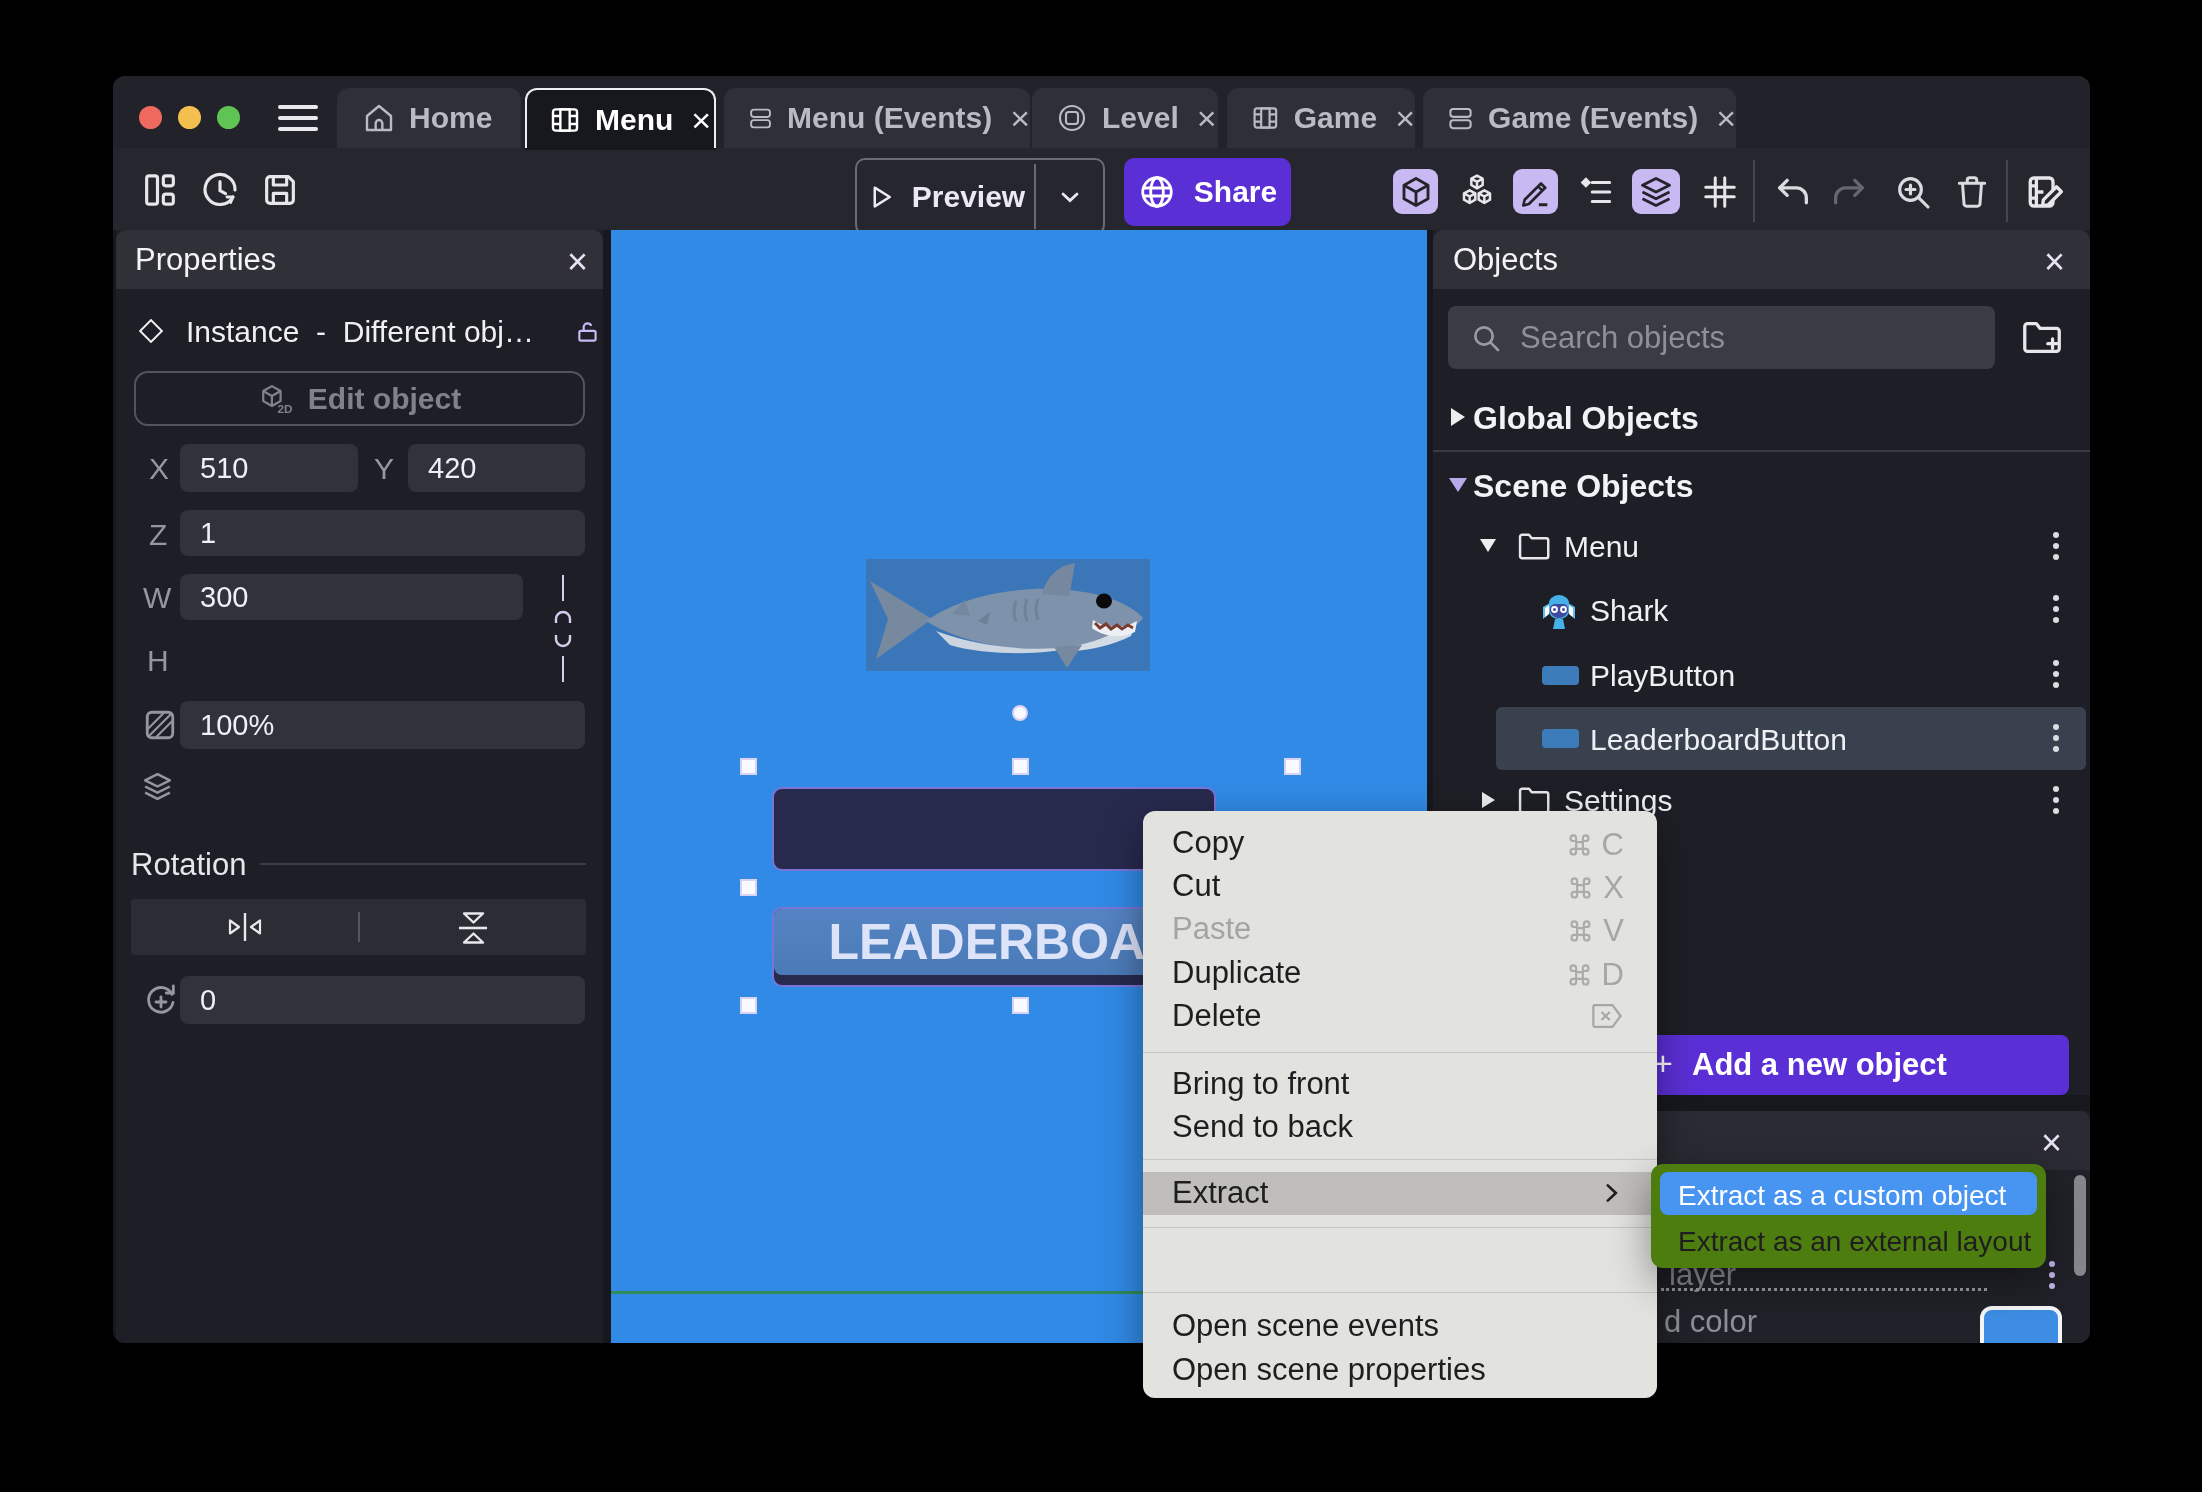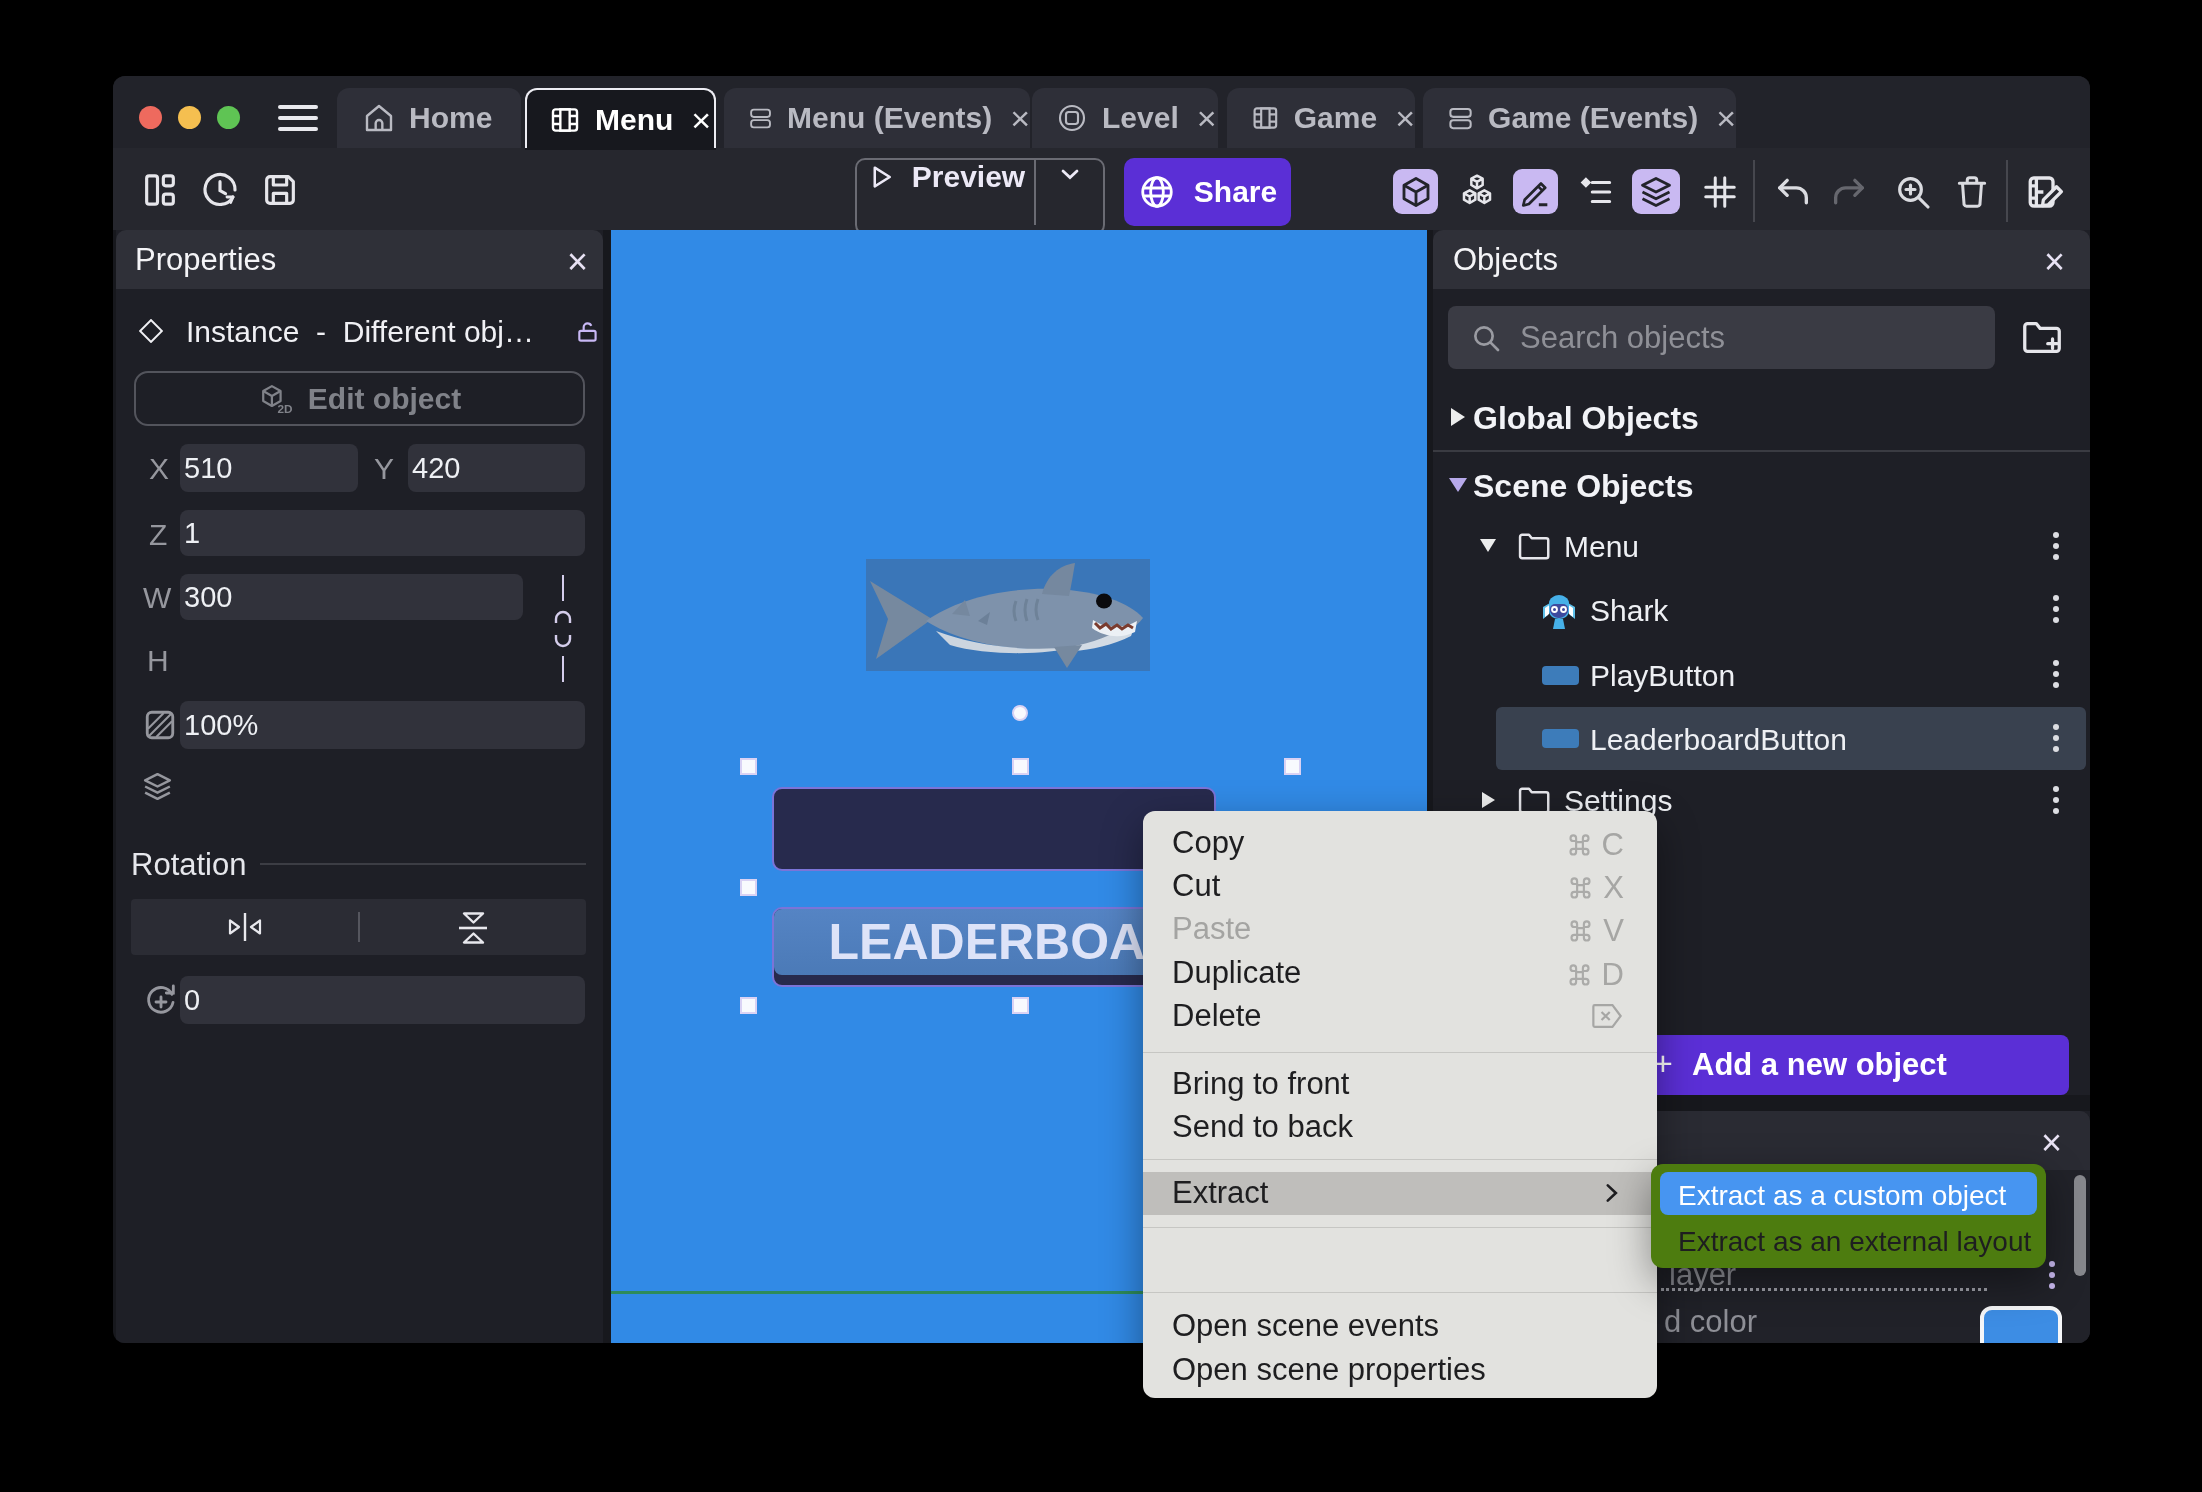--- a/index.html
+++ b/index.html
@@ -1,17 +1,17 @@
 <!DOCTYPE html>
 <html><head><meta charset="utf-8"><style>
 *{margin:0;padding:0;box-sizing:border-box}
 html,body{width:2202px;height:1492px;background:#000;font-family:"Liberation Sans",sans-serif;overflow:hidden;position:relative}
 .abs{position:absolute}
 .flex{display:flex;align-items:center}
-.input{position:absolute;background:#31323b;border-radius:8px;color:#eef0f4;font-size:29px;display:flex;align-items:center;padding-left:4px}
+.input{position:absolute;background:#31323b;border-radius:8px;color:#eef0f4;font-size:29px;display:flex;align-items:center;padding-left:20px}
 .lbl{position:absolute;color:#96979e;font-size:30px}
 .tab{position:absolute;top:12px;height:60px;background:#2e2f38;border-radius:12px 12px 0 0;display:flex;align-items:center;color:#b9bac2;font-size:30px;font-weight:600;white-space:nowrap;overflow:hidden}
 .tabx{margin-left:18px;font-size:34px;color:#b9bac2;font-weight:400}
 .kebab{position:absolute;width:6px;height:6px;border-radius:50%;background:#dcdde2;box-shadow:0 11px 0 #dcdde2,0 22px 0 #dcdde2}
 .mi{position:absolute;left:29px;color:#1e1e20;font-size:31px;white-space:nowrap}
 .sc{position:absolute;color:#a6a6a4;font-size:31px}
 .div{position:absolute;left:0;width:100%;height:1px;background:#c6c6c3}
 </style></head>
 <body>
 <div class="abs" id="win" style="left:113px;top:76px;width:1977px;height:1267px;background:#17181d;border-radius:12px;overflow:hidden">
@@ -92,21 +92,21 @@
         <path d="M16.2 16.2h3.6l-1.4 3.3" stroke-width="1.7" stroke-linejoin="round"></path>
       </svg>
   </div>
   <div class="abs" style="left:147px;top:94px">
     <svg width="40" height="40" viewBox="0 0 24 24" fill="none" stroke="#e6e6eb" stroke-width="1.9" stroke-linejoin="round">
         <path d="M4 6a2 2 0 0 1 2-2h11l3 3v11a2 2 0 0 1-2 2H6a2 2 0 0 1-2-2z"></path>
         <path d="M8 4v5h8V4M8 20v-6h8v6"></path>
       </svg>
   </div>
 
-  <div class="abs" style="left:742px;top:82px;width:250px;height:77px;border:2px solid #6a6b73;border-radius:10px;display:flex;align-items:flex-start">
+  <div class="abs" style="left:742px;top:82px;width:250px;height:77px;border:2px solid #6a6b73;border-radius:10px;display:flex;align-items:center">
     <div style="width:177px;display:flex;align-items:center;justify-content:center">
       <svg width="30" height="30" viewBox="0 0 24 24" fill="none" stroke="#ece9f6" stroke-width="2" stroke-linejoin="round">
           <path d="M7 4.5 19 12 7 19.5z"></path>
         </svg>
       <span style="color:#ece9f6;font-size:30px;font-weight:700;margin-left:16px">Preview</span>
     </div>
     <div style="width:2px;height:65px;background:#6a6b73"></div>
     <div style="flex:1;display:flex;justify-content:center">
       <svg width="28" height="28" viewBox="0 0 24 24" fill="none" stroke="#ece9f6" stroke-width="2.4" stroke-linecap="round">
           <path d="M6 9.5 12 15l6-5.5"></path>

